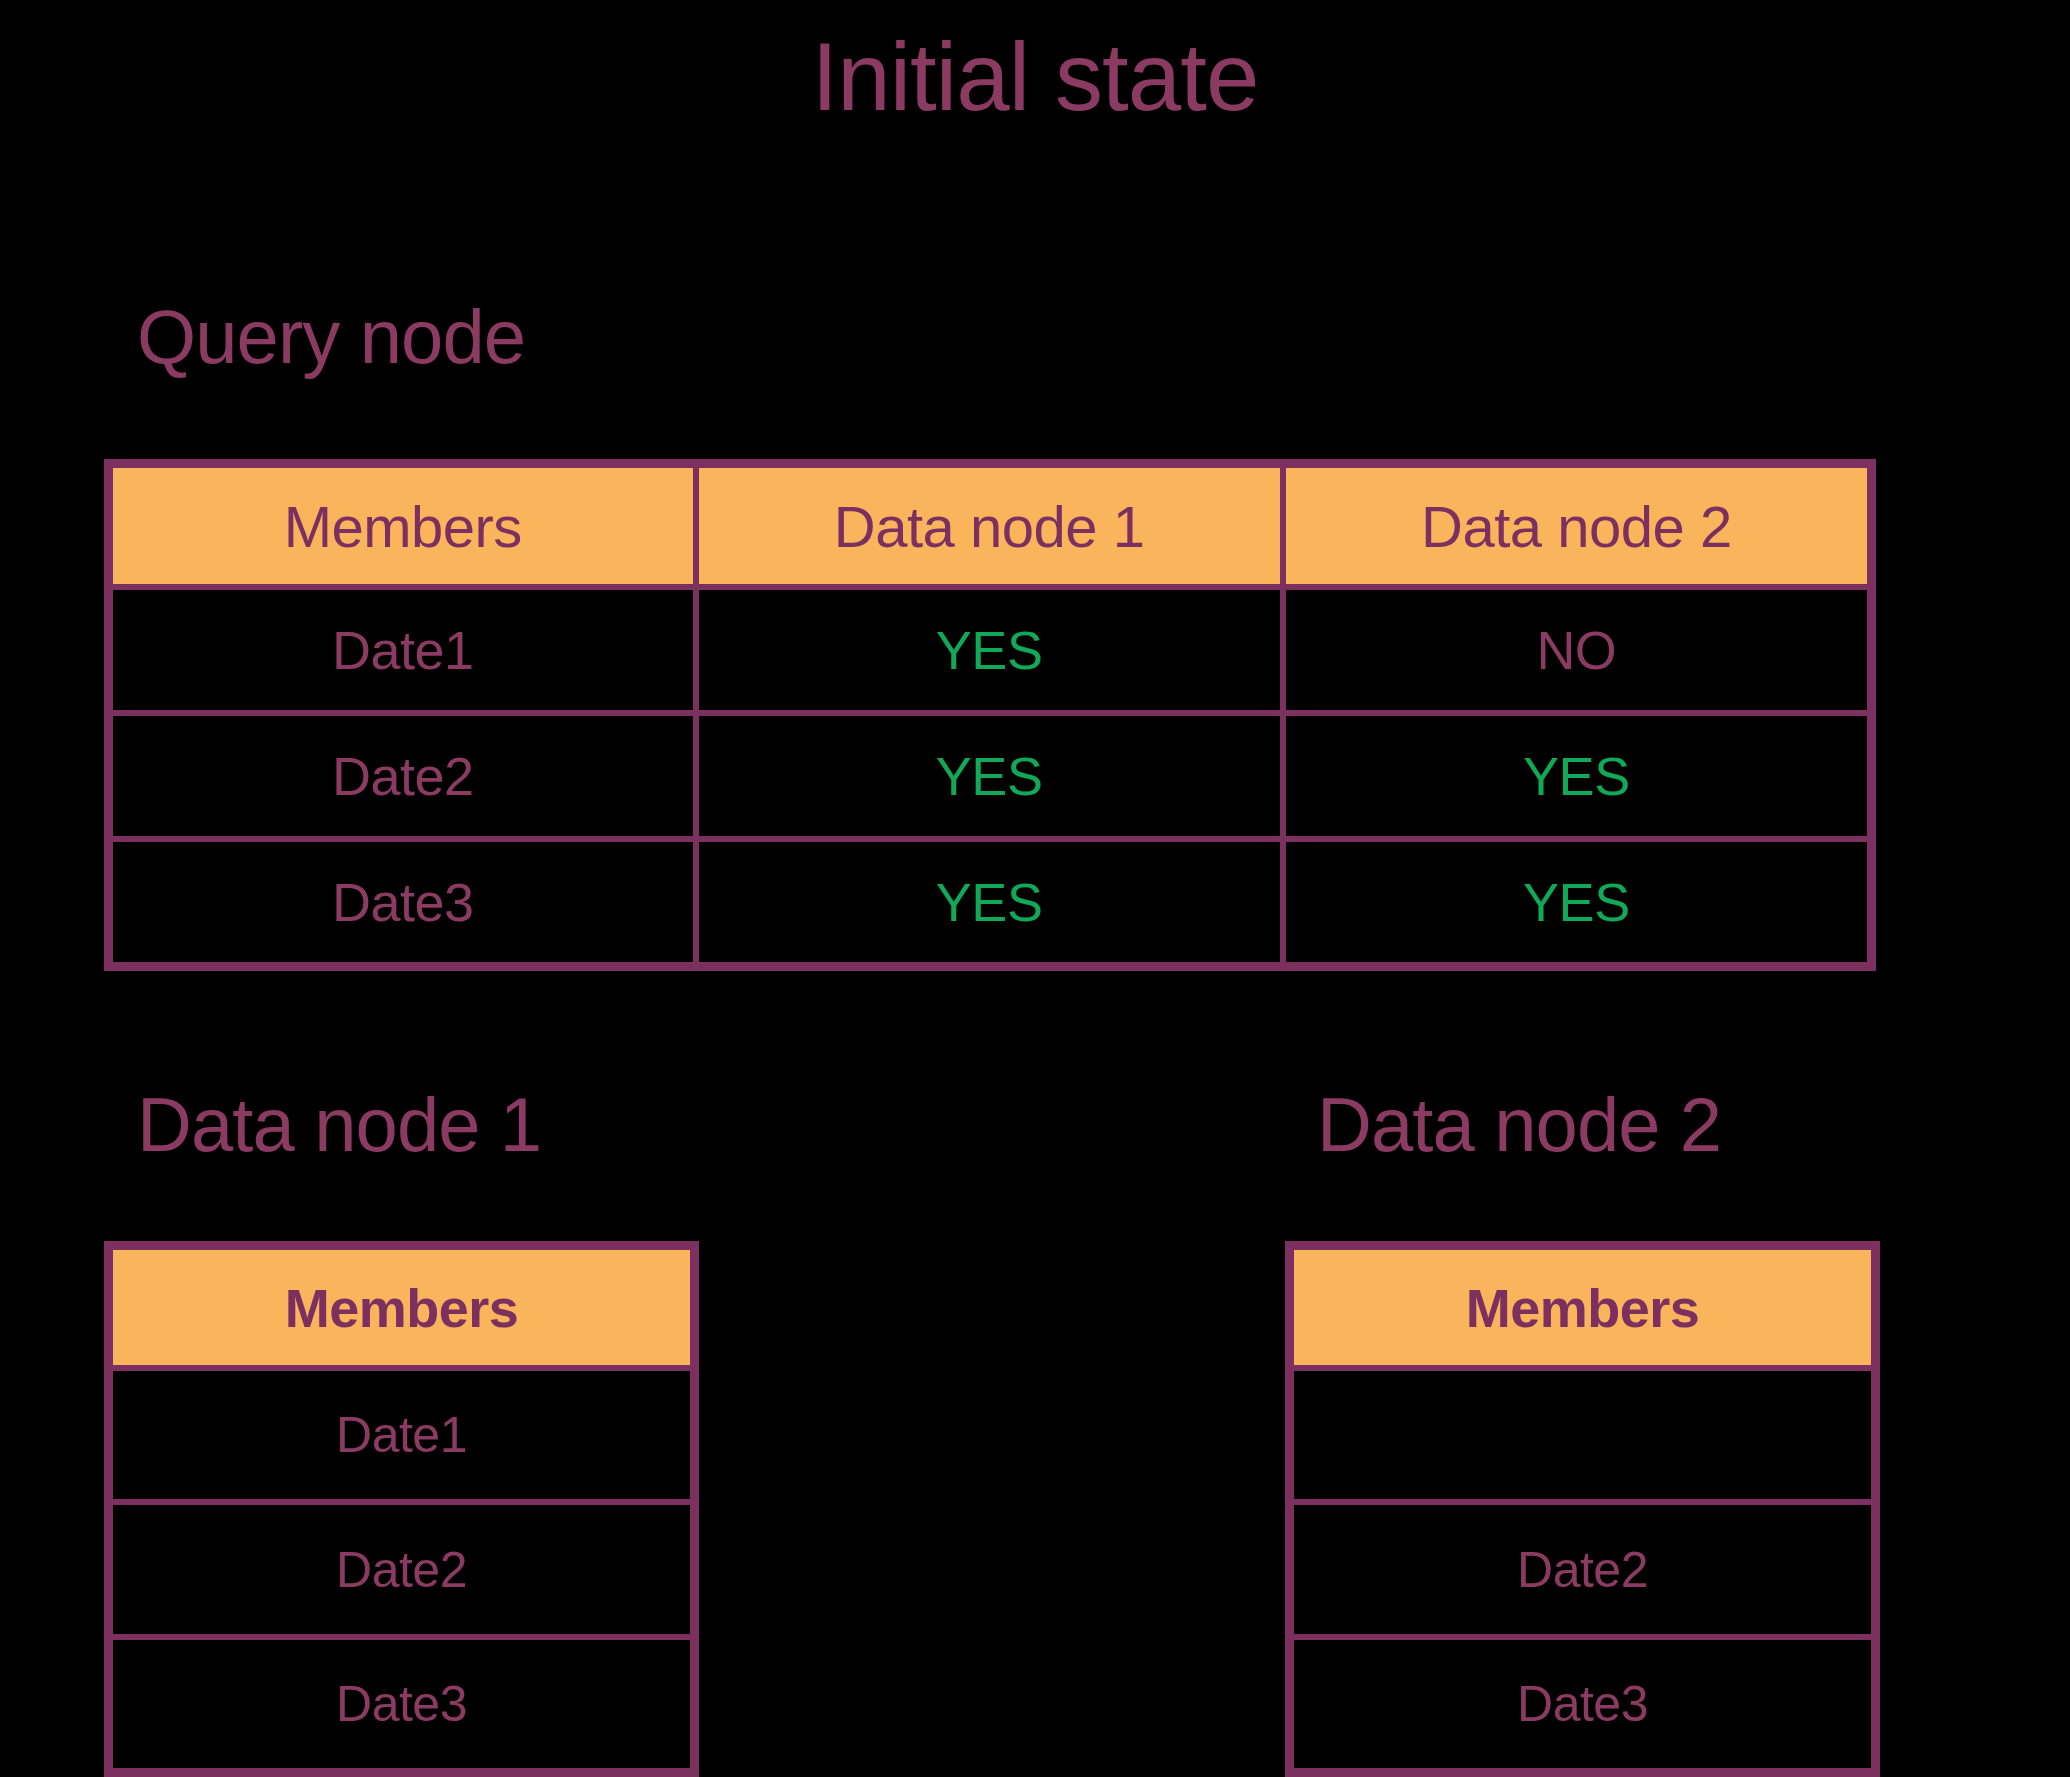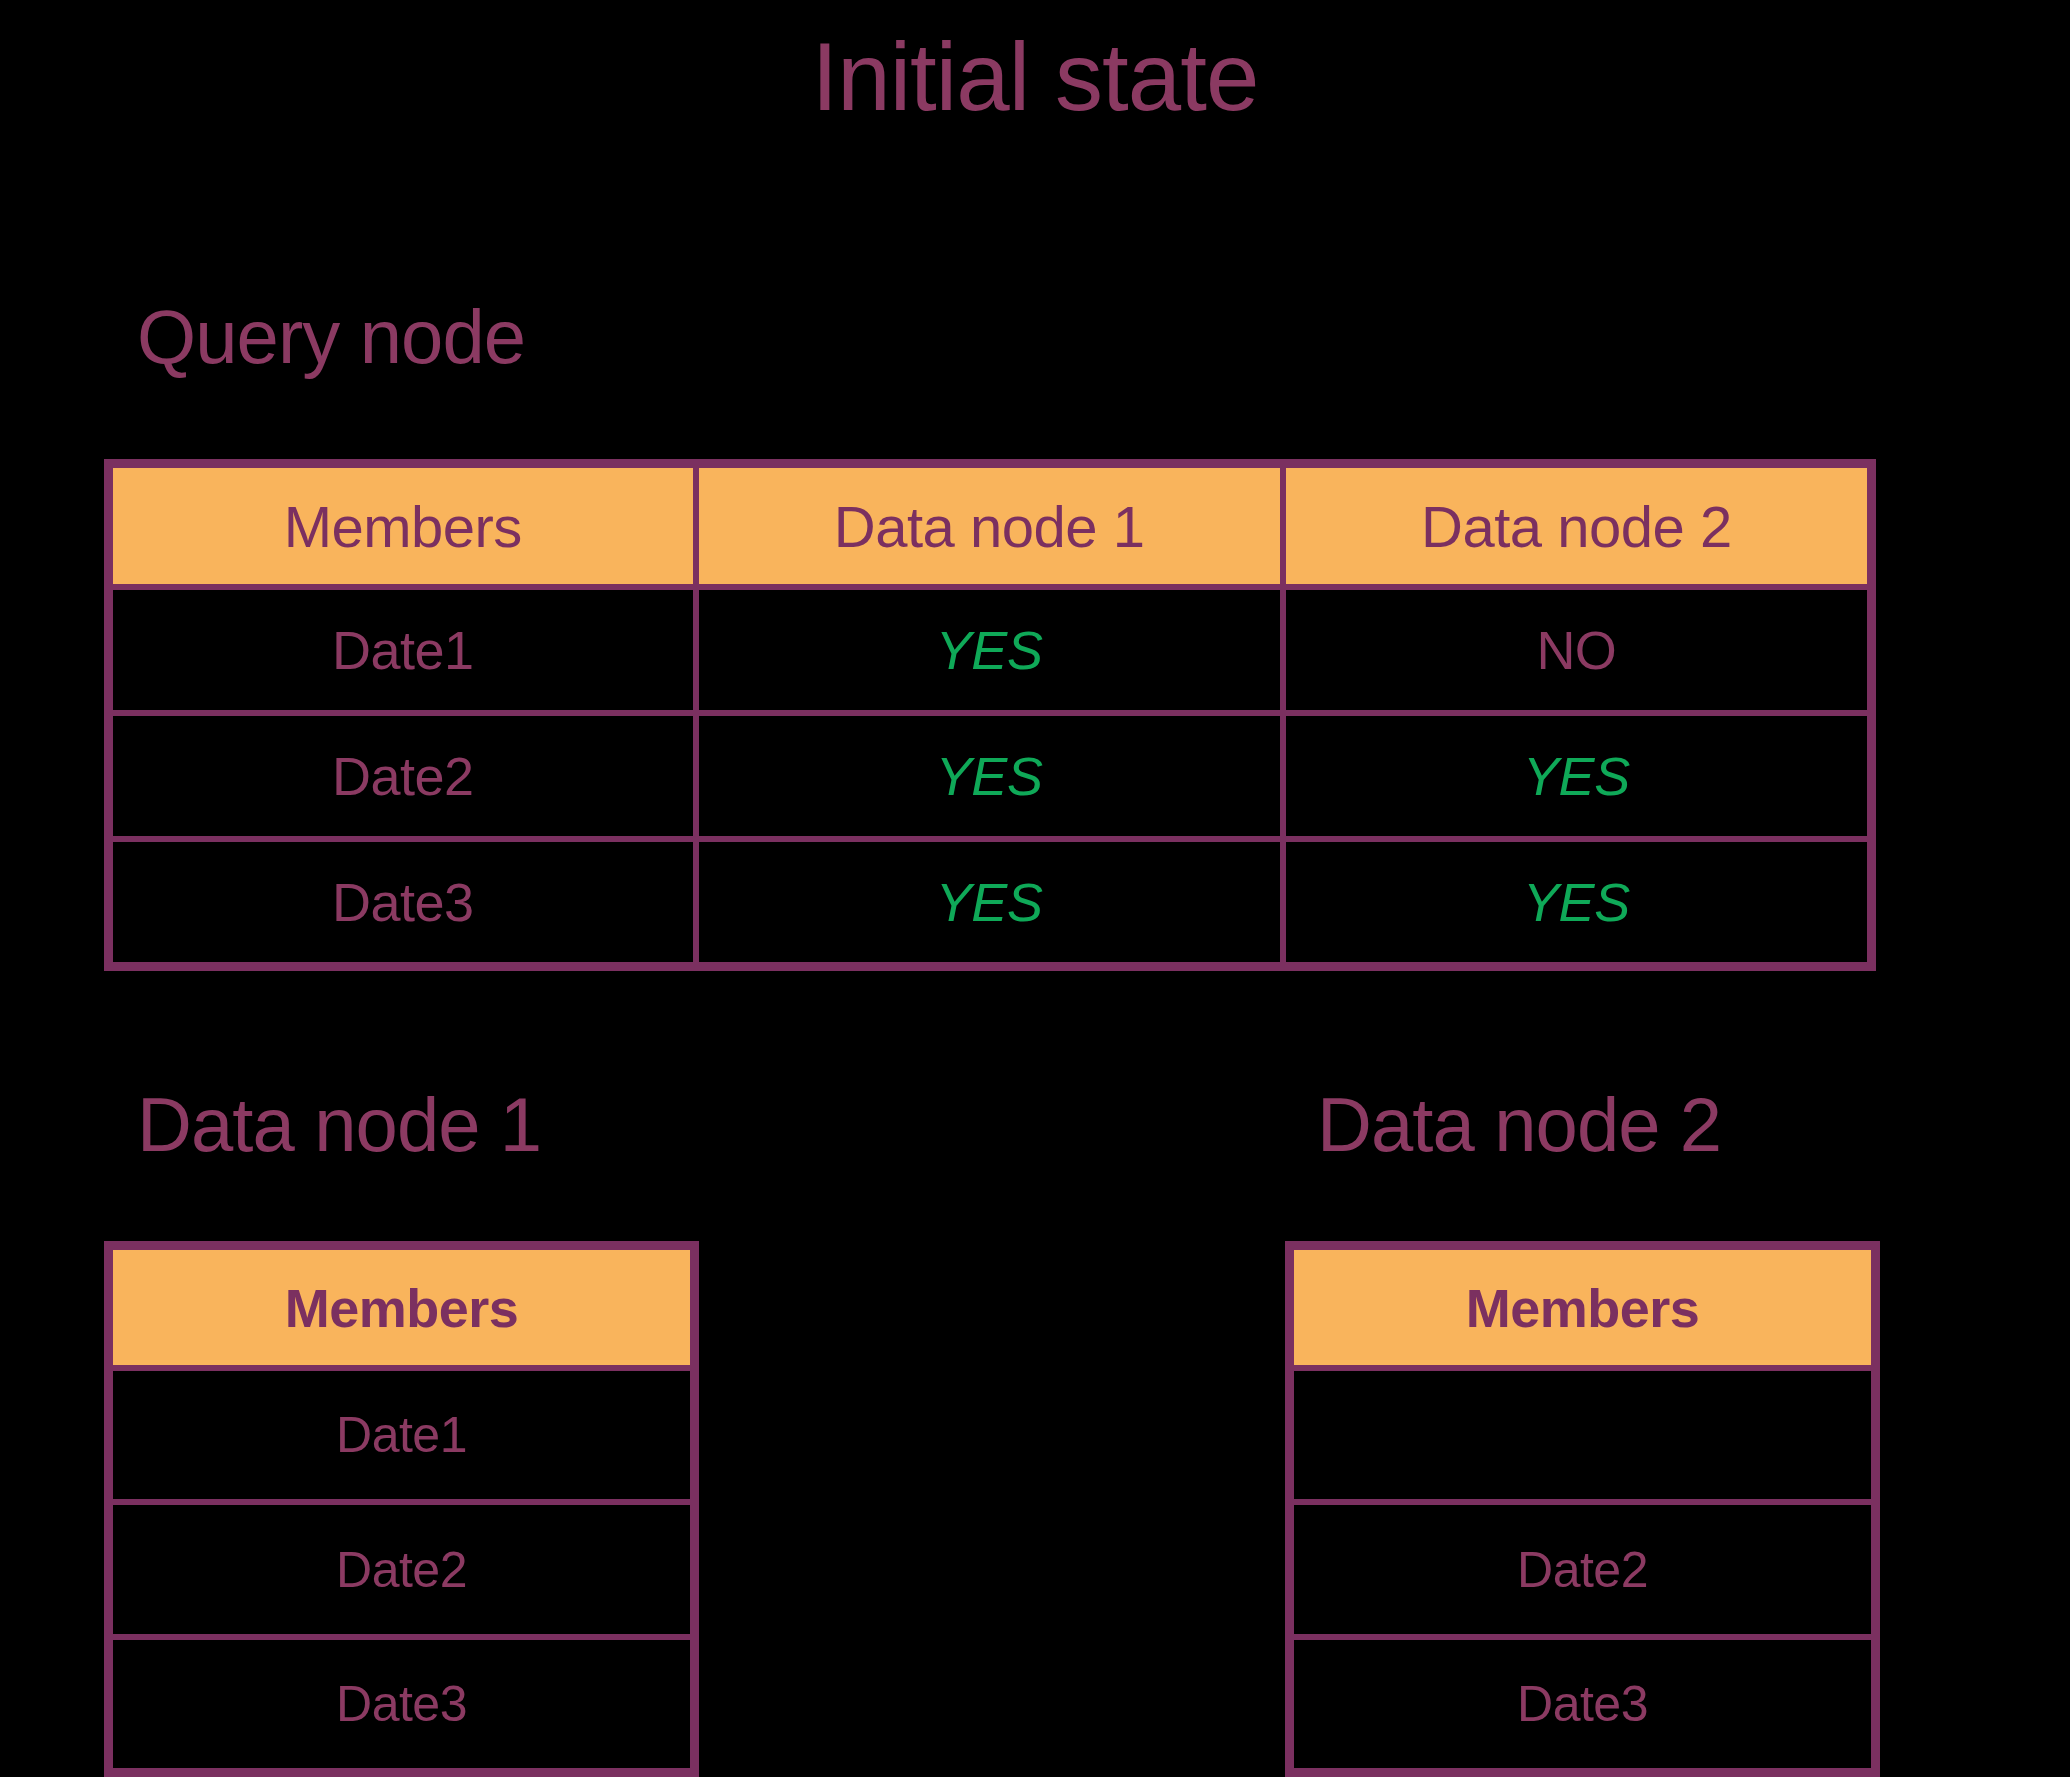--- a/index.html
+++ b/index.html
@@ -66,21 +66,20 @@
     white-space: nowrap;
     padding: 0;
   }
   .grid-table .cell.header {
     background: #F9B45C;
     color: #7B3060;
     font-size: 58px;
   }
   .grid-table .cell.yes {
     color: #0FA958;
-    font-style: italic;
   }
   .grid-table .cell.no {
     color: #8B3A62;
   }
   .grid-table .cell.empty { }
 
   
   #query-node-table {
     left: 104px;
     top: 459px;

